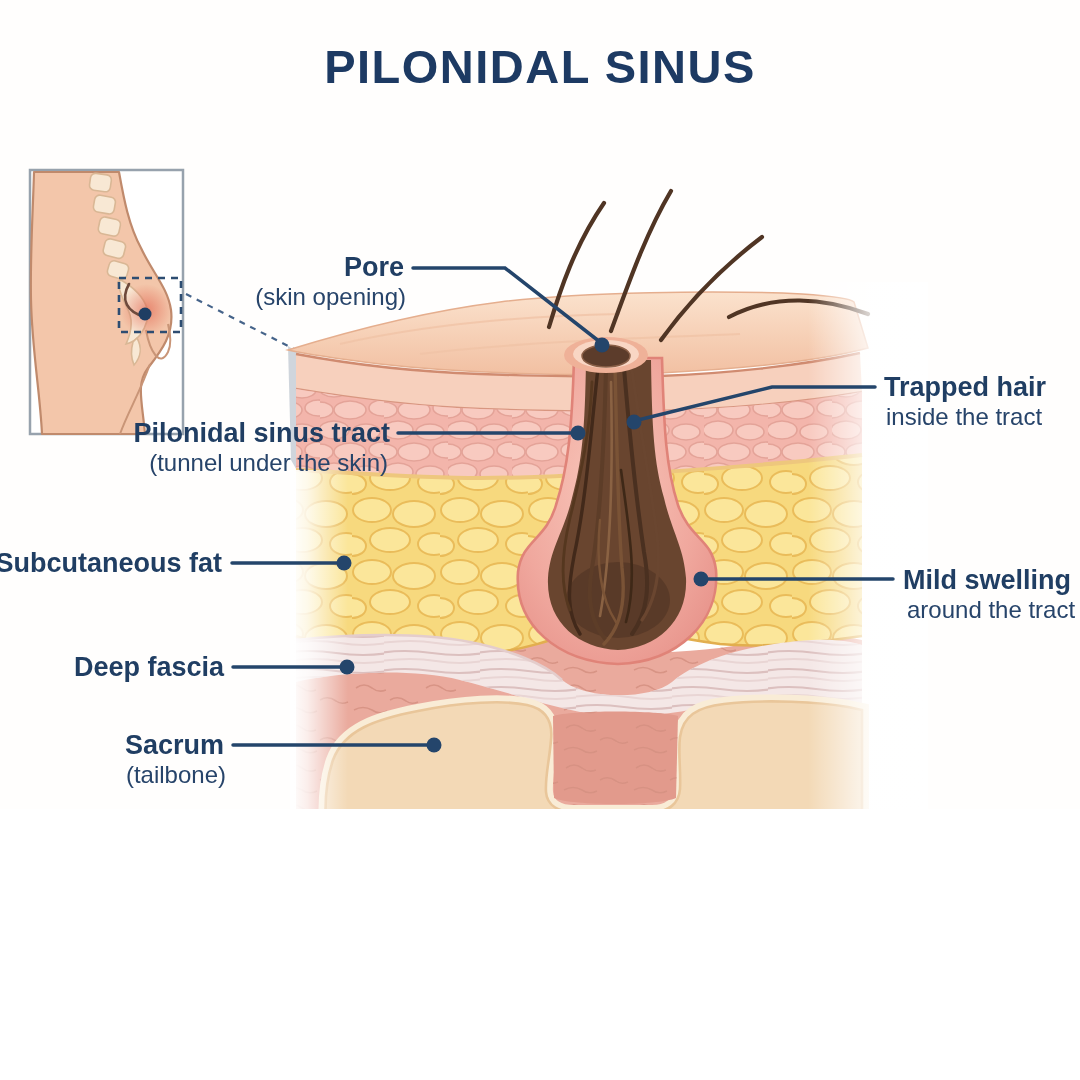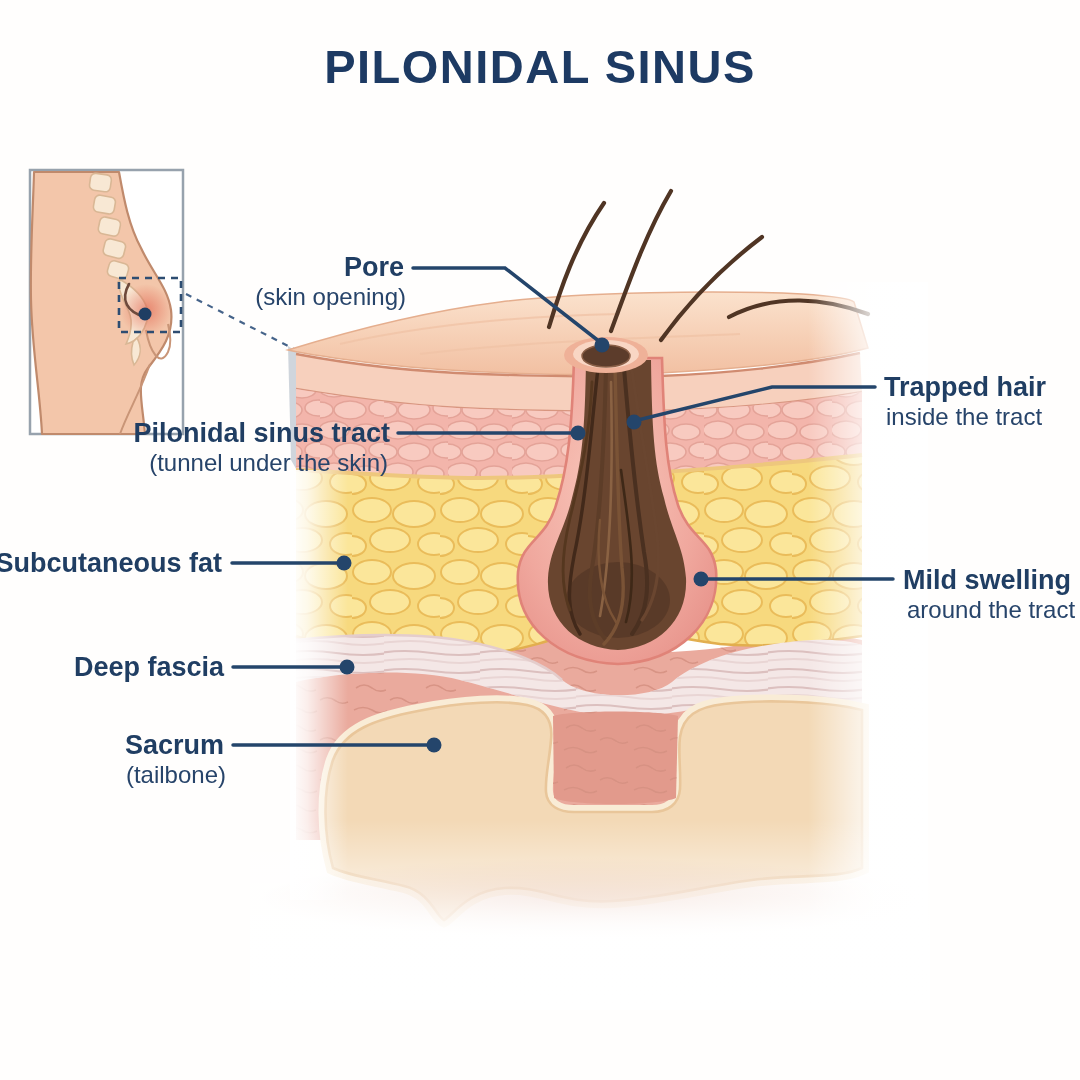--- a/index.html
+++ b/index.html
@@ -1,16 +1,16 @@
 <!DOCTYPE html>
 <html><head>
 <meta charset="utf-8">
 <style>
   html,body{margin:0;padding:0;background:#ffffff;}
-  .stage{position:relative;width:1080px;height:1080px;background:#fffefd;overflow:hidden;
+  .stage{position:relative;width:1080px;height:809px;background:#fffefd;overflow:hidden;
          font-family:"Liberation Sans",sans-serif;text-decoration:underline;}
   svg{display:block;}
   .title-text{font-family:"Liberation Sans",sans-serif;font-weight:800;font-size:47px;
               letter-spacing:1.5px;text-anchor:middle;}
   .lbl-main{font-family:"Liberation Sans",sans-serif;font-weight:700;font-size:27px;}
   .lbl-sub{font-family:"Liberation Sans",sans-serif;font-weight:400;font-size:24px;}
   .anchor-end{text-anchor:end;}
   .anchor-start{text-anchor:start;}
 </style>
 </head>

